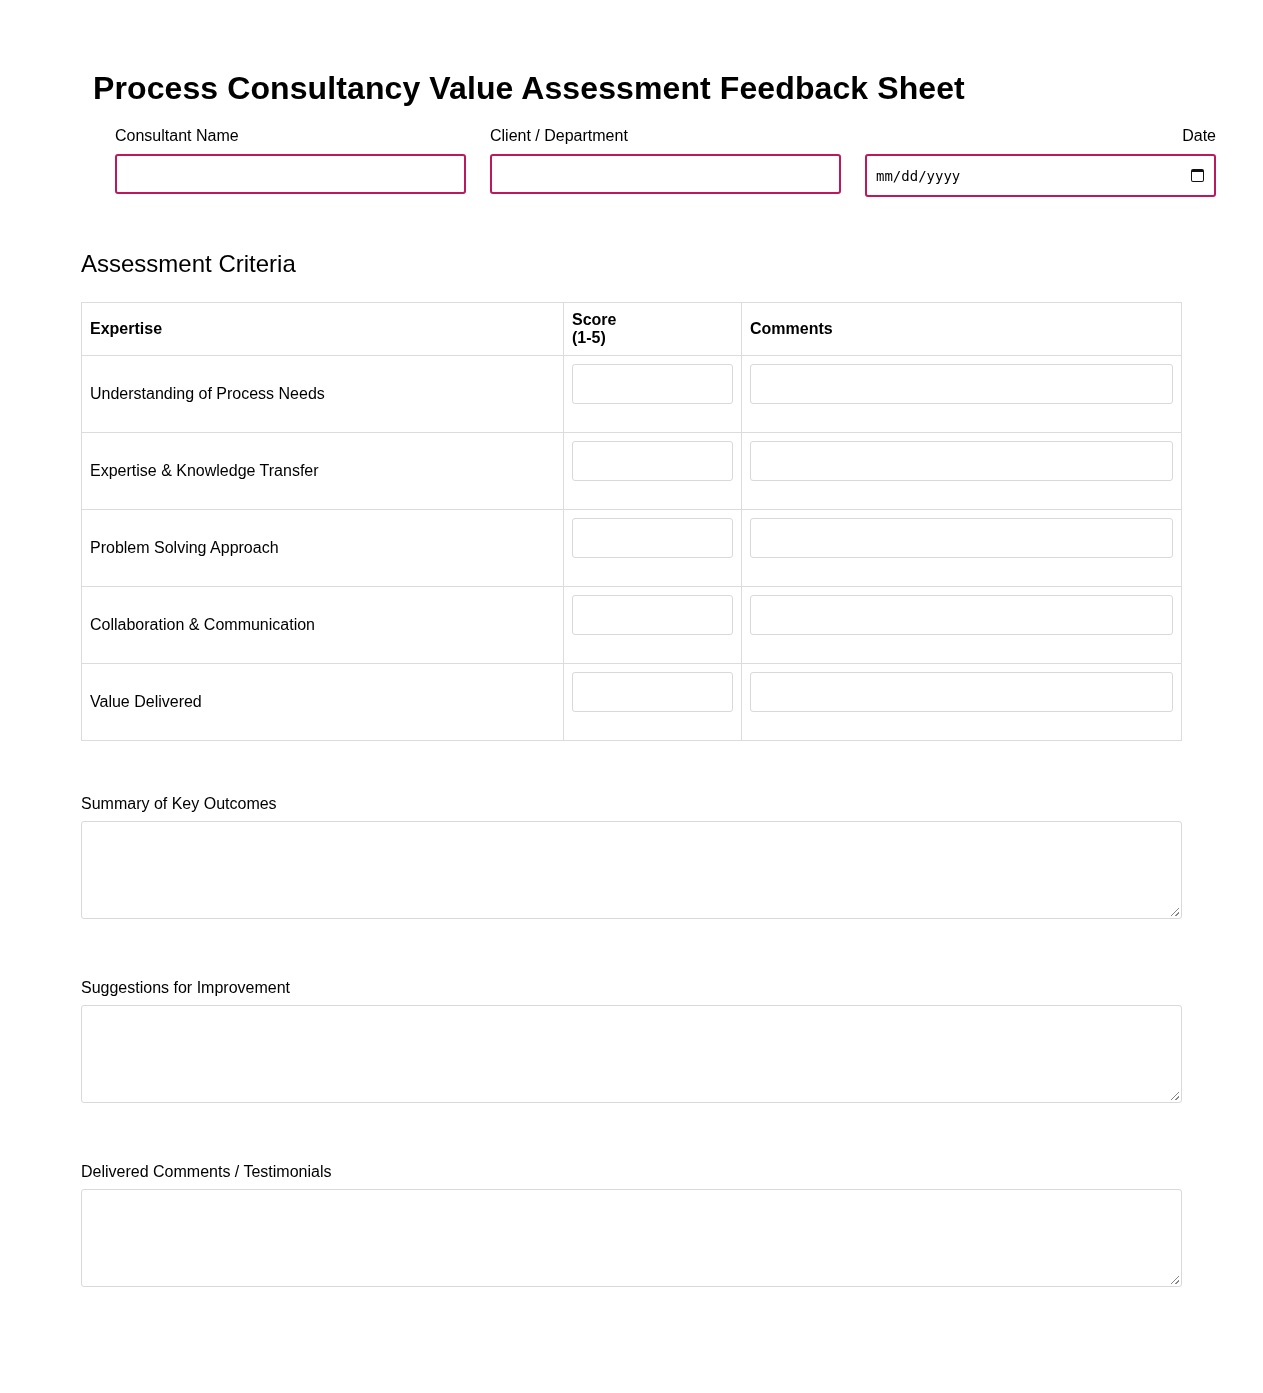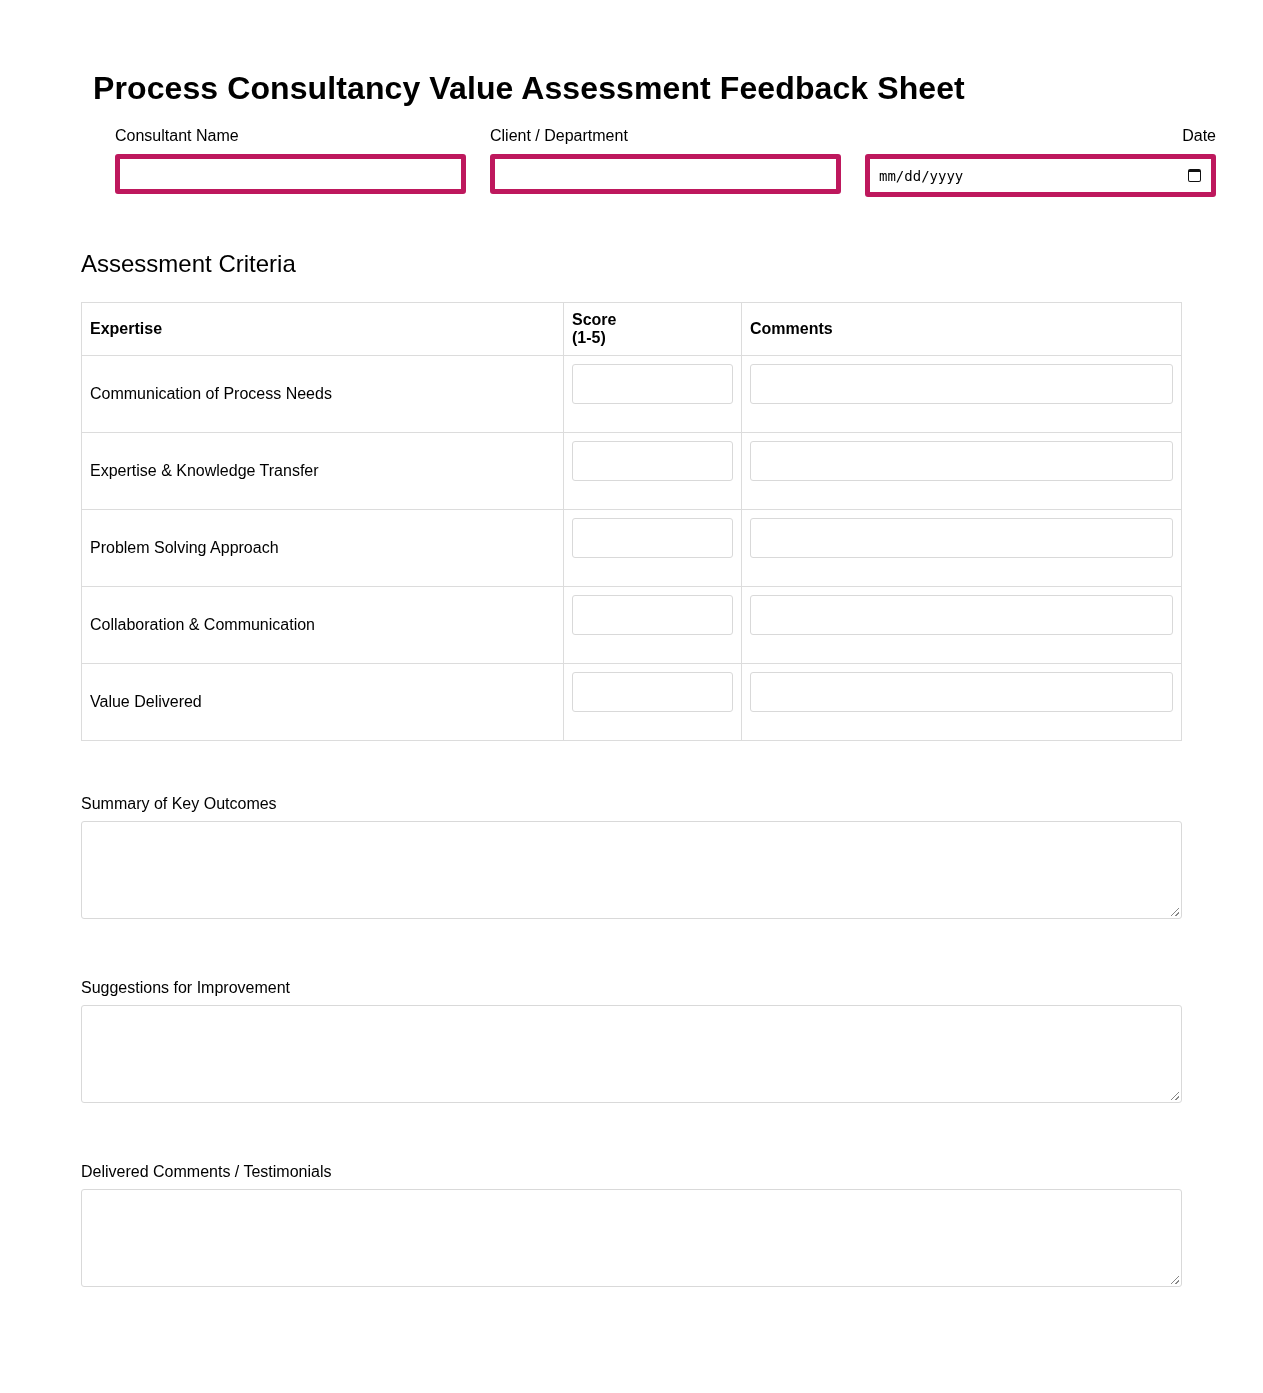--- a/index.html
+++ b/index.html
@@ -45,21 +45,21 @@
       font-size: 16px;
       height: 20px;
       line-height: 20px;
     }
     .text-input {
       position: absolute;
       top: 28px;
       left: 0;
       width: 351px;
       height: 40px;
-      border: 5px solid #be185d;
+      border: 2px solid #be185d;
       border-radius: 3px;
       background: #fff;
     }
     .date-input {
       height: 43px;
       font-family: "DejaVu Sans Mono", monospace;
       font-size: 14px;
       padding-left: 9px;
       display: flex;
       align-items: center;
@@ -176,21 +176,21 @@
         <th class="col-criteria">Expertise</th>
         <th class="col-score">
           <span>Score</span><br>
           <span>(1-5)</span>
         </th>
         <th>Comments</th>
       </tr>
     </thead>
     <tbody>
       <tr>
-        <td>Communication of Process Needs</td>
+        <td>Understanding of Process Needs</td>
         <td class="input-cell">
             <div class="cell-input"></div>
           </td>
         <td class="input-cell">
             <div class="cell-input"></div>
           </td>
       </tr>
       <tr>
         <td>Expertise &amp; Knowledge Transfer</td>
         <td class="input-cell">

